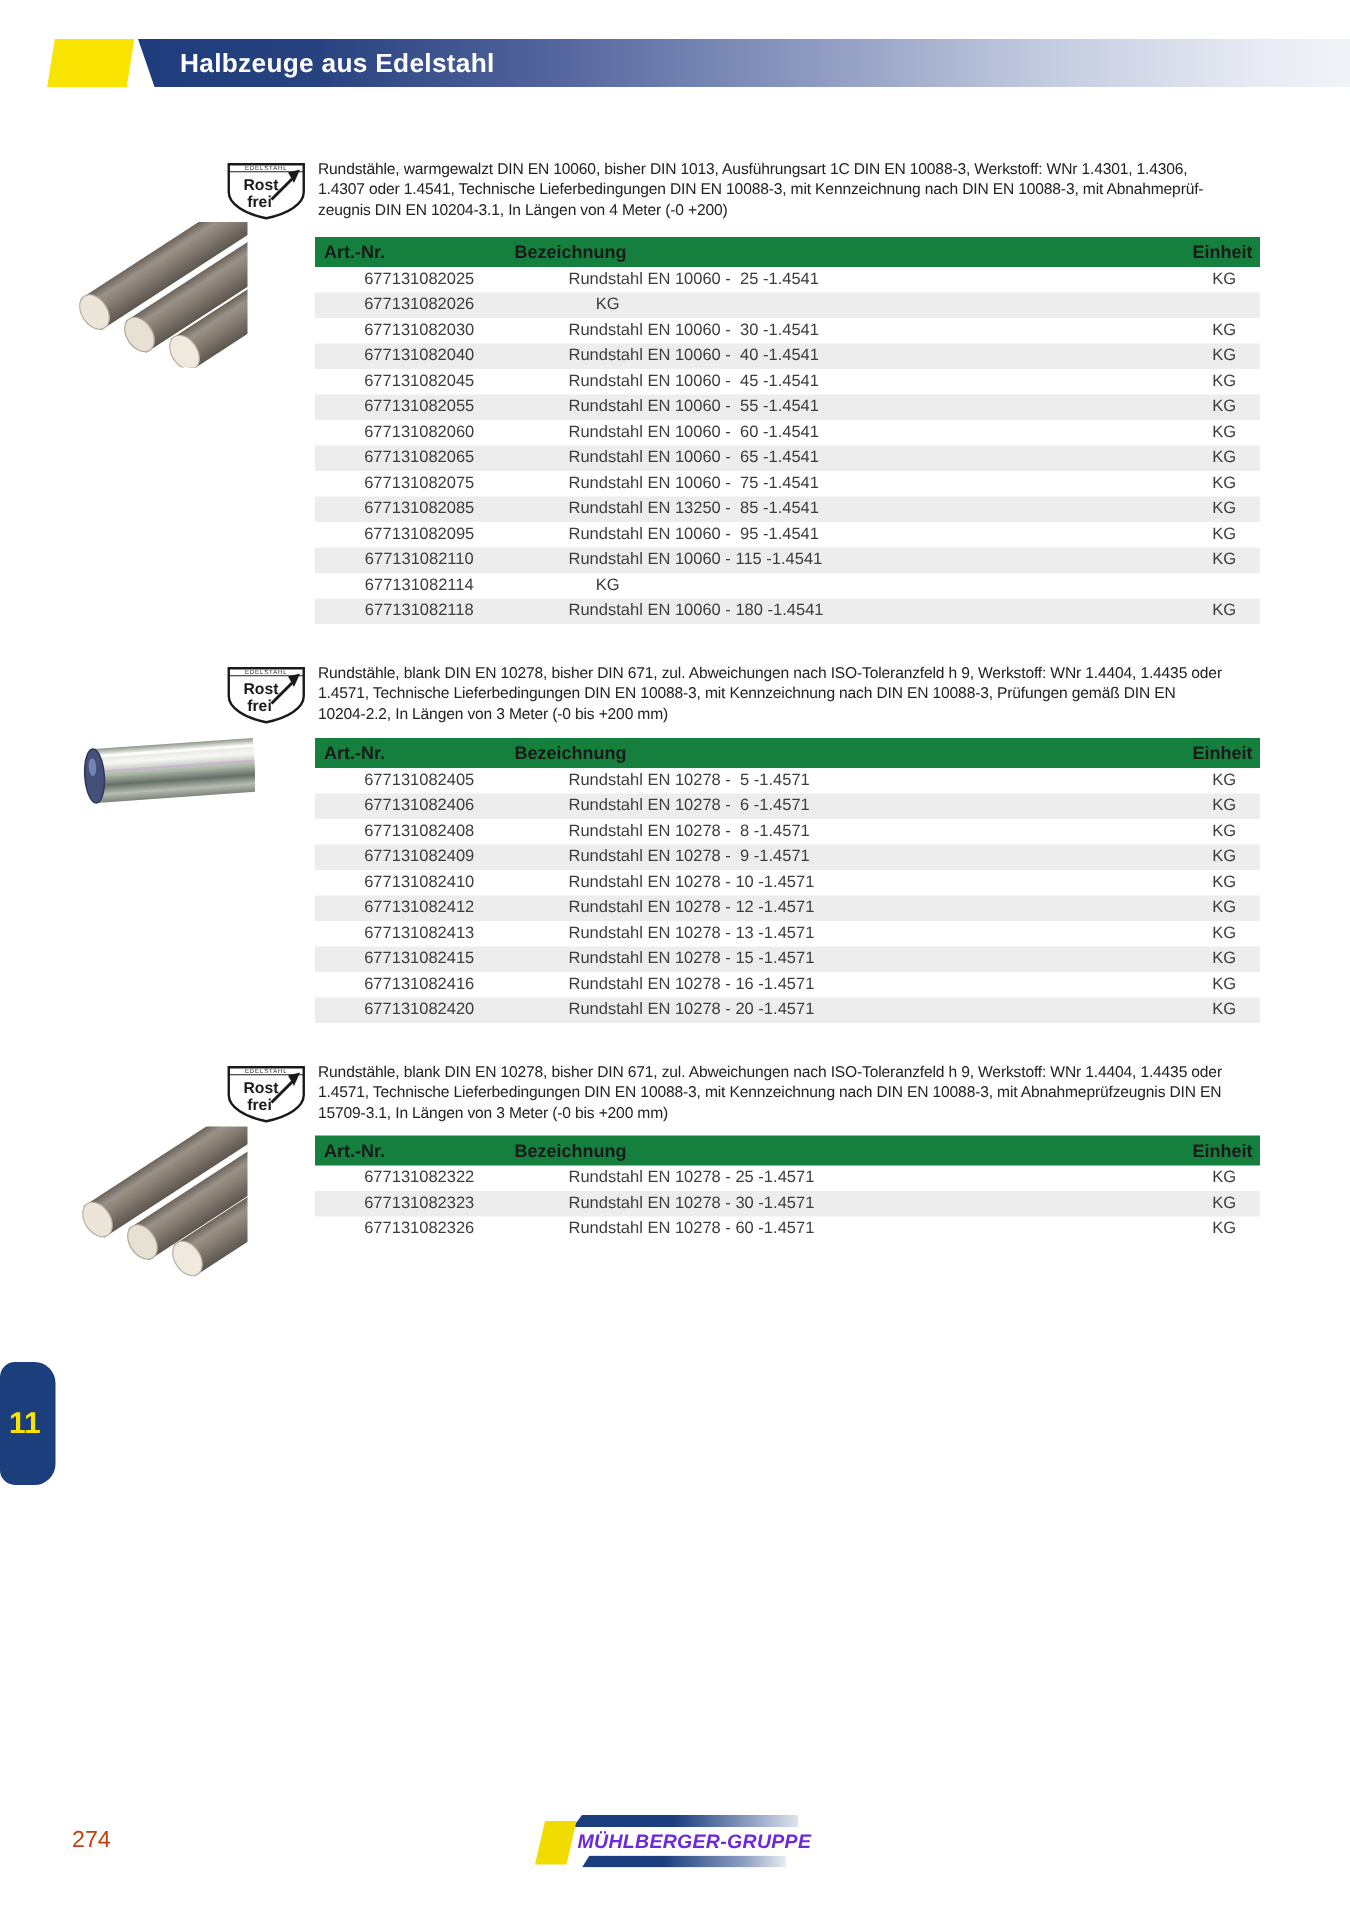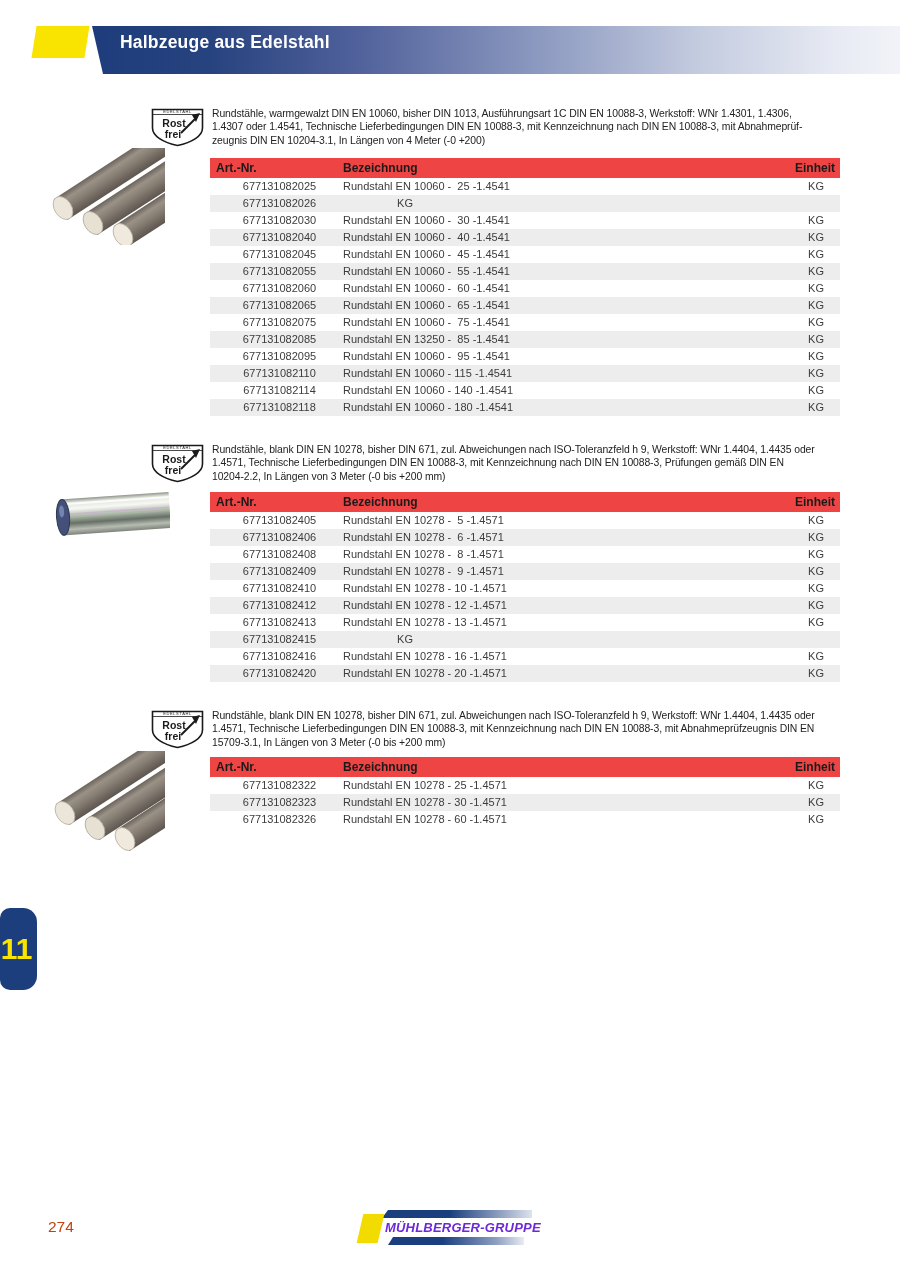--- a/index.html
+++ b/index.html
@@ -2,54 +2,54 @@
 <html><head>
 <meta charset="utf-8">
 <style>
   html,body { margin:0; padding:0; background:#ffffff; }
   .page { position:relative; width:900px; height:1273px; background:#ffffff;
           font-family:"Liberation Sans", sans-serif; overflow:hidden; }
 
   
   .header-yellow { position:absolute; left:34px; top:26px; width:53px; height:32px;
                    background:#f8e400; transform:skewX(-9deg); }
-  .header-band { position:absolute; left:90px; top:26px; right:0; height:48px;
+  .header-band { position:absolute; left:90px; top:26px; right:0; height:32px;
                  background:linear-gradient(to right,#1e3c7c 0%,#27437f 15%,#50619b 33%,
                     #8b98bf 55%,#c3cbdf 75%,#e7eaf3 92%,#f1f3f8 100%);
                  clip-path:polygon(2px 0,100% 0,100% 100%,13px 100%); }
   .header-title { position:absolute; left:30px; top:0; height:32px; line-height:32px;
                   color:#ffffff; font-size:17.5px; font-weight:bold; letter-spacing:0.2px; }
 
   
   .product-section { position:absolute; left:0; width:900px; }
   .badge { position:absolute; left:150px; top:0; width:55px; height:42px; }
   .para { position:absolute; left:212px; top:2px; width:640px; font-size:10.4px;
           line-height:13.3px; color:#222222; letter-spacing:-0.1px; }
   .para-line { white-space:nowrap; }
   .photo { position:absolute; }
 
   .table { position:absolute; left:210px; width:630px; }
-  .thead { display:flex; height:20px; line-height:20px; background:#ef4444;
+  .thead { display:flex; height:20px; line-height:20px; background:#15803d;
            font-weight:bold; font-size:12px; color:#1a1a1a;justify-content:center; }
   .hcell-art { width:127px; padding-left:6px; }
   .hcell-bez { flex:1; }
   .hcell-unit { width:70px; text-align:right; padding-right:5px; }
   .trow { display:flex; height:17px; line-height:17px; font-size:11px; color:#3c3c3c; }
   .trow:nth-child(even) { background:#ededed; }
   .tcell { white-space:pre; }
   .cell-art { width:127px; padding-left:6px;text-align:center; }
-  .cell-bez { flex:1; }
+  .cell-bez { flex:1;margin-left:36px; }
   .cell-unit { width:70px; text-align:right; padding-right:16px; }
 
   
   .side-tab { position:absolute; left:0; top:908px; width:37px; height:82px;
               background:#1c3e7d; border-radius:10px 14px 14px 10px;
               display:flex; align-items:center; justify-content:center;
               padding-right:4px; box-sizing:border-box;
-              color:#f8e400; font-size:30px; font-weight:bold; }
+              color:#f8e400; font-size:20px; font-weight:bold; }
 
   
   .page-number { position:absolute; left:48px; top:1218px; font-size:15.5px; color:#c2410c; }
   .mlogo { position:absolute; left:358px; top:1210px; width:174px; height:36px; }
   .ml-top { position:absolute; left:24px; top:0; width:150px; height:8px;
             background:linear-gradient(90deg,#1b3f7e 0%,#1b3f7e 45%,#93a3c4 80%,#dde3ee 100%);
             clip-path:polygon(6px 0,100% 0,100% 100%,0 100%); }
   .ml-yellow { position:absolute; left:2px; top:4px; width:21px; height:29px;
                background:#f2dc00; transform:skewX(-13deg); }
   .ml-mid { position:absolute; left:27px; top:8px; width:147px; height:19px;
@@ -184,21 +184,20 @@
             <div class="tcell cell-bez">Rundstahl EN 10060 -  95 -1.4541</div>
             <div class="tcell cell-unit">KG</div>
           </div>
           <div class="trow">
             <div class="tcell cell-art">677131082110</div>
             <div class="tcell cell-bez">Rundstahl EN 10060 - 115 -1.4541</div>
             <div class="tcell cell-unit">KG</div>
           </div>
           <div class="trow">
             <div class="tcell cell-art">677131082114</div>
-            <div class="tcell cell-bez">Rundstahl EN 10060 - 140 -1.4541</div>
             <div class="tcell cell-unit">KG</div>
           </div>
           <div class="trow">
             <div class="tcell cell-art">677131082118</div>
             <div class="tcell cell-bez">Rundstahl EN 10060 - 180 -1.4541</div>
             <div class="tcell cell-unit">KG</div>
           </div>
         </div>
     </div>
   </section>
@@ -267,20 +266,21 @@
             <div class="tcell cell-bez">Rundstahl EN 10278 - 12 -1.4571</div>
             <div class="tcell cell-unit">KG</div>
           </div>
           <div class="trow">
             <div class="tcell cell-art">677131082413</div>
             <div class="tcell cell-bez">Rundstahl EN 10278 - 13 -1.4571</div>
             <div class="tcell cell-unit">KG</div>
           </div>
           <div class="trow">
             <div class="tcell cell-art">677131082415</div>
+            <div class="tcell cell-bez">Rundstahl EN 10278 - 15 -1.4571</div>
             <div class="tcell cell-unit">KG</div>
           </div>
           <div class="trow">
             <div class="tcell cell-art">677131082416</div>
             <div class="tcell cell-bez">Rundstahl EN 10278 - 16 -1.4571</div>
             <div class="tcell cell-unit">KG</div>
           </div>
           <div class="trow">
             <div class="tcell cell-art">677131082420</div>
             <div class="tcell cell-bez">Rundstahl EN 10278 - 20 -1.4571</div>

